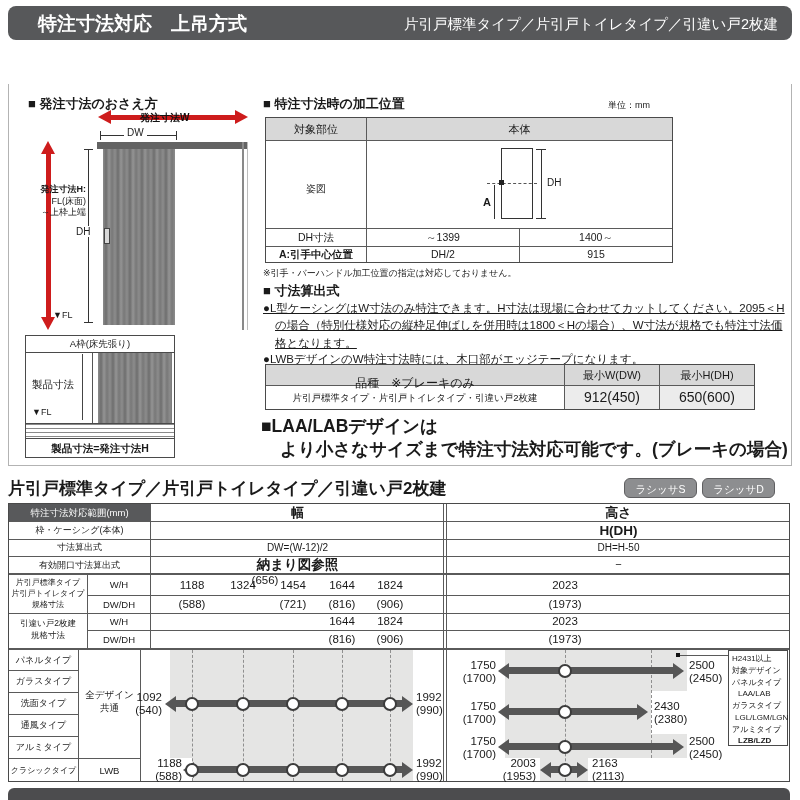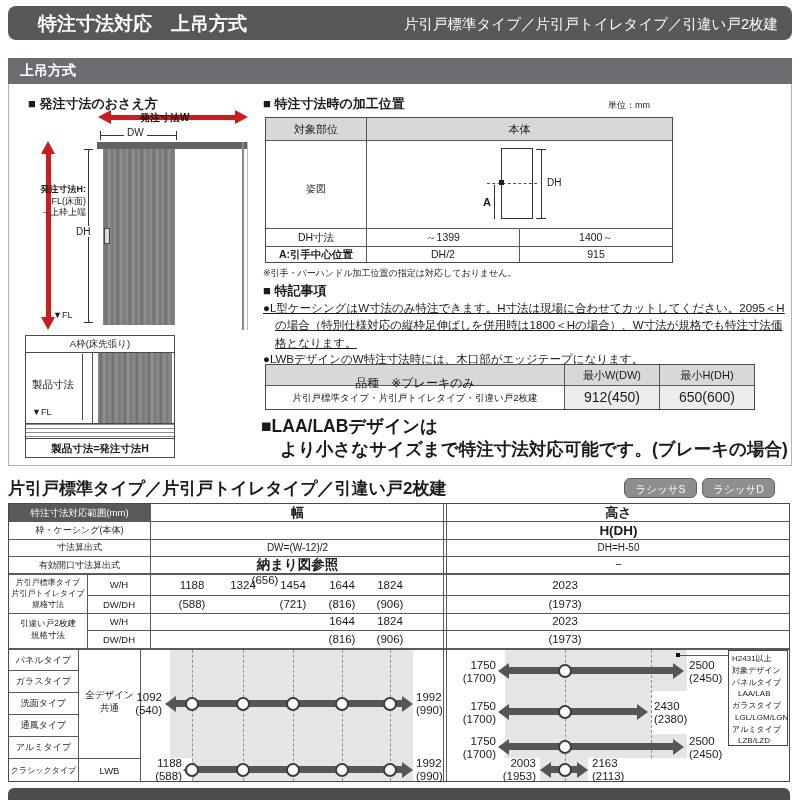--- a/index.html
+++ b/index.html
@@ -28,23 +28,20 @@
 </head>
 <body>
 
 <div id="page">
 
   <div class="t" style="left:8px;top:6px;width:784px;height:34px;background:#57585a;border-radius:8px;">
     <span class="t b" style="left:30px;top:5px;font-size:19px;color:#fff;">特注寸法対応　上吊方式</span>
     <span class="t" style="right:14px;top:9px;font-size:14.5px;color:#fff;">片引戸標準タイプ／片引戸トイレタイプ／引違い戸2枚建</span>
   </div>
 
-  <div class="t" style="left:8px;top:58px;width:784px;height:26px;background:#6c6d70;">
-    <span class="t b" style="left:12px;top:4px;font-size:14px;color:#fff;">上吊方式</span>
-  </div>
   <div class="t" style="left:8px;top:84px;width:782px;height:381px;border-left:1px solid #b3b3b3;border-right:1px solid #b3b3b3;border-bottom:1px solid #b3b3b3;"></div>
 
   <span class="t b" style="left:28px;top:95px;font-size:13px;">■ 発注寸法のおさえ方</span>
 
   <div class="t" style="left:110px;top:115px;width:126px;height:5px;background:#ce1c1c;"></div>
   <div class="rtri" style="left:98px;top:110px;border-right:13px solid #ce1c1c;border-left:0;"></div>
   <div class="rtri" style="left:235px;top:110px;border-left:13px solid #ce1c1c;border-right:0;"></div>
   <span class="t b" style="left:140px;top:111px;font-size:10px;color:#111;">発注寸法W</span>
 
   <div class="hl" style="left:100px;top:135px;width:76px;background:#333;"></div>
@@ -121,21 +118,21 @@
     <span class="t c" style="left:0;top:110px;width:100px;font-size:10.5px;line-height:18px;">DH寸法</span>
     <span class="t c" style="left:101px;top:110px;width:152px;font-size:10.5px;line-height:18px;">～1399</span>
     <span class="t c" style="left:254px;top:110px;width:152px;font-size:10.5px;line-height:18px;">1400～</span>
 
     <span class="t c b" style="left:0;top:128px;width:100px;font-size:10.5px;line-height:17px;font-weight:600;">A:引手中心位置</span>
     <span class="t c" style="left:101px;top:128px;width:152px;font-size:10.5px;line-height:17px;">DH/2</span>
     <span class="t c" style="left:254px;top:128px;width:152px;font-size:10.5px;line-height:17px;">915</span>
   </div>
   <span class="t" style="left:263px;top:267px;font-size:9px;">※引手・バーハンドル加工位置の指定は対応しておりません。</span>
 
-  <span class="t b" style="left:263px;top:282px;font-size:13px;">■ 特記事項</span>
+  <span class="t b" style="left:263px;top:282px;font-size:13px;">■ 寸法算出式</span>
   <div class="t" style="left:263px;top:300px;width:514px;font-size:11.5px;line-height:1.5;white-space:normal;padding-left:12px;text-indent:-12px;text-decoration:underline;">●L型ケーシングはW寸法のみ特注できます。H寸法は現場に合わせてカットしてください。2095＜Hの場合（特別仕様対応の縦枠足伸ばしを併用時は1800＜Hの場合）、W寸法が規格でも特注寸法価格となります。</div>
   <div class="t" style="left:263px;top:351px;width:514px;font-size:11.5px;line-height:1.5;white-space:normal;">●LWBデザインのW特注寸法時には、木口部がエッジテープになります。</div>
 
   <div class="box" style="left:265px;top:364px;width:490px;height:46px;">
     <div class="t cellh" style="left:0;top:0;width:298px;height:20px;"></div>
     <div class="t cellh" style="left:299px;top:0;width:94px;height:20px;"></div>
     <div class="t cellh" style="left:394px;top:0;width:94px;height:20px;"></div>
     <div class="t" style="left:299px;top:21px;width:94px;height:23px;background:#ececec;"></div>
     <div class="t" style="left:394px;top:21px;width:94px;height:23px;background:#ececec;"></div>
     <div class="hl" style="left:0;top:20px;width:488px;"></div>
@@ -350,18 +347,18 @@
   <div class="t" style="left:676px;top:653px;width:4px;height:4px;background:#111;"></div>
   <div class="hl" style="left:680px;top:655px;width:48px;"></div>
   <div class="box" style="left:728px;top:650px;width:60px;height:96px;background:#fff;font-size:8px;line-height:1.47;padding:2px 3px;">
     <div>H2431以上</div>
     <div>対象デザイン</div>
     <div>パネルタイプ</div>
     <div style="padding-left:6px;">LAA/LAB</div>
     <div>ガラスタイプ</div>
     <div style="padding-left:3px;">LGL/LGM/LGN</div>
     <div>アルミタイプ</div>
-    <div style="padding-left:6px;">LZB/LZD</div>
+    <div style="padding-left:6px;font-weight:bold;">LZB/LZD</div>
   </div>
 
   <div class="t" style="left:8px;top:788px;width:782px;height:12px;background:#4c4c4e;border-radius:6px 6px 0 0;"></div>
 
 </div>
 
 </body></html>

